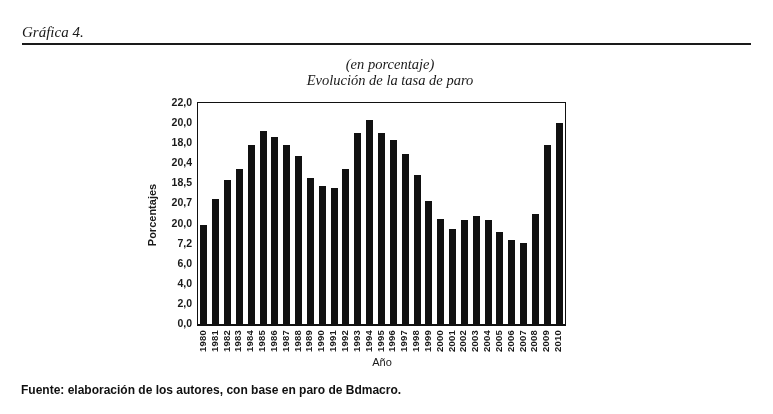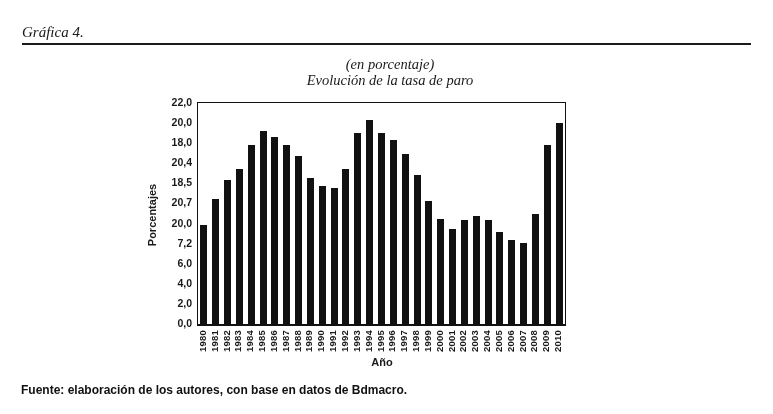--- a/index.html
+++ b/index.html
@@ -82,21 +82,21 @@
     font-weight: bold;
     color: #1a1a1a;
     white-space: nowrap;
   }
   .x-axis-title {
     position: absolute;
     left: 197px; top: 356px;
     width: 370px;
     text-align: center;
     font-size: 11px;
-    font-weight: bold;
+    font-weight: normal;
     color: #1a1a1a;
   }
   .source-note {
     position: absolute;
     left: 21px; top: 383px;
     font-size: 12px;
     font-weight: bold;
     color: #111111;
   }
 </style>
@@ -189,14 +189,14 @@
       <div class="x-tick-label" style="left: 473.048px; top: 339px;">2004</div>
       <div class="x-tick-label" style="left: 484.887px; top: 339px;">2005</div>
       <div class="x-tick-label" style="left: 496.726px; top: 339px;">2006</div>
       <div class="x-tick-label" style="left: 508.565px; top: 339px;">2007</div>
       <div class="x-tick-label" style="left: 520.403px; top: 339px;">2008</div>
       <div class="x-tick-label" style="left: 532.242px; top: 339px;">2009</div>
       <div class="x-tick-label" style="left: 544.081px; top: 339px;">2010</div>
     </div>
 
   <div class="x-axis-title">Año</div>
-  <div class="source-note">Fuente: elaboración de los autores, con base en datos de Bdmacro.</div>
+  <div class="source-note">Fuente: elaboración de los autores, con base en paro de Bdmacro.</div>
 </div>
 
 </body></html>

